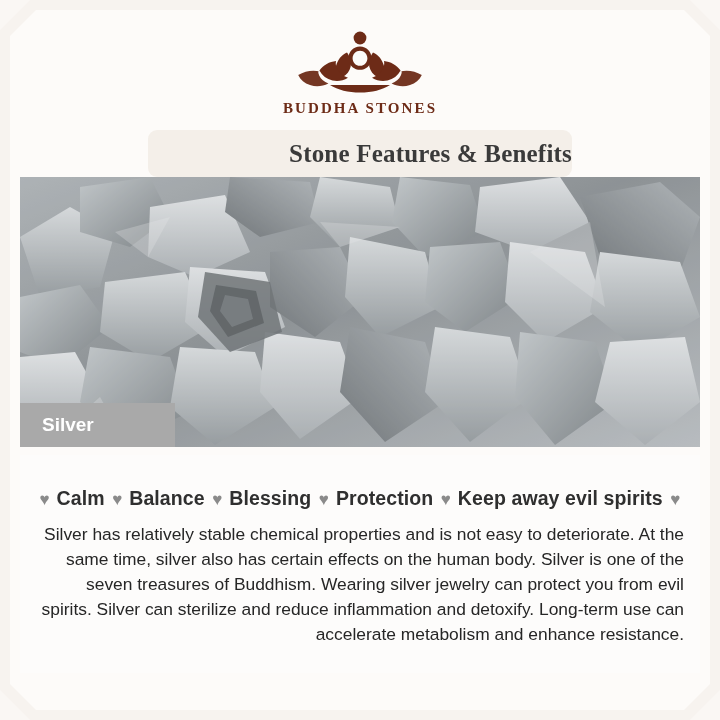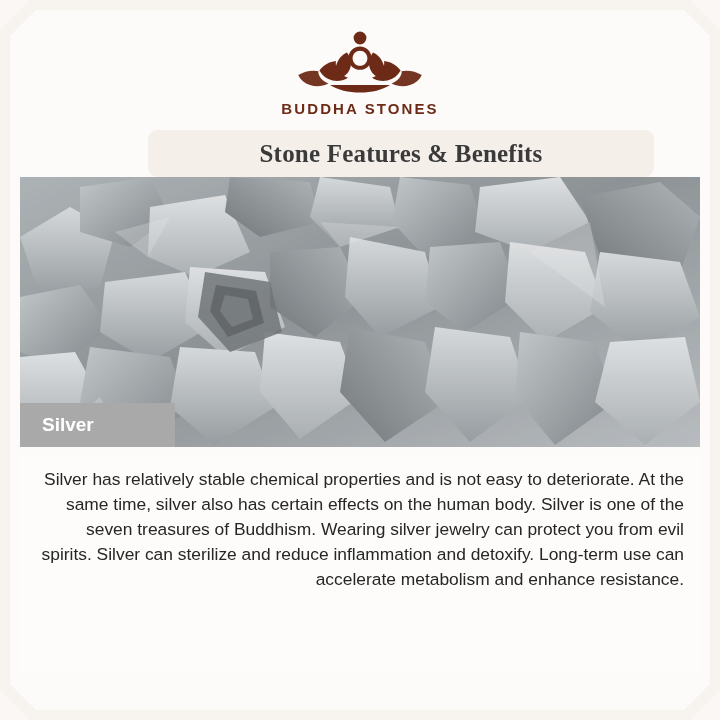--- a/index.html
+++ b/index.html
@@ -46,33 +46,33 @@
   .logo-mark {
     display: block;
     margin: 0 auto;
   }
   .logo-text {
     margin-top: 4px;
     font-size: 15px;
     letter-spacing: 2.1px;
     font-weight: bold;
     color: #6d2b17;
-    font-family: Liberation Sans, sans-serif;
+    font-family: Liberation Serif, serif;
   }
 
   
   .title-band {
     position: absolute;
     left: 148px; top: 130px;
-    width: 506px;
+    width: 424px;
     height: 47px;
     background: #f4efe9;
     display: flex;
     align-items: center;
-    justify-content: center;
+    justify-content: flex-end;
     border-radius: 9px;
   }
   .title-band .title {
     font-family: "Liberation Serif", serif;
     font-weight: bold;
     font-size: 25px;
     color: #3a3a3a;
     letter-spacing: 0.2px;
   }
 
@@ -245,15 +245,16 @@
         <rect x="0" y="0" width="680" height="270" fill="#8d9294"></rect>
       </g>
     </svg>
   </div>
 
   <div class="stone-label">
     <span>Silver</span>
   </div>
 
   <div class="text-panel">
+    <div class="keywords"><span class="heart">♥ </span><span>Calm </span><span class="heart">♥ </span><span>Balance </span><span class="heart">♥ </span><span>Blessing </span><span class="heart">♥ </span><span>Protection </span><span class="heart">♥ </span><span>Keep away evil spirits </span><span class="heart">♥</span></div>
     <div class="body-text">Silver has relatively stable chemical properties and is not easy to deteriorate. At the same time, silver also has certain effects on the human body. Silver is one of the seven treasures of Buddhism. Wearing silver jewelry can protect you from evil spirits. Silver can sterilize and reduce inflammation and detoxify. Long-term use can accelerate metabolism and enhance resistance.</div>
   </div>
 </div>
 
 </body></html>

